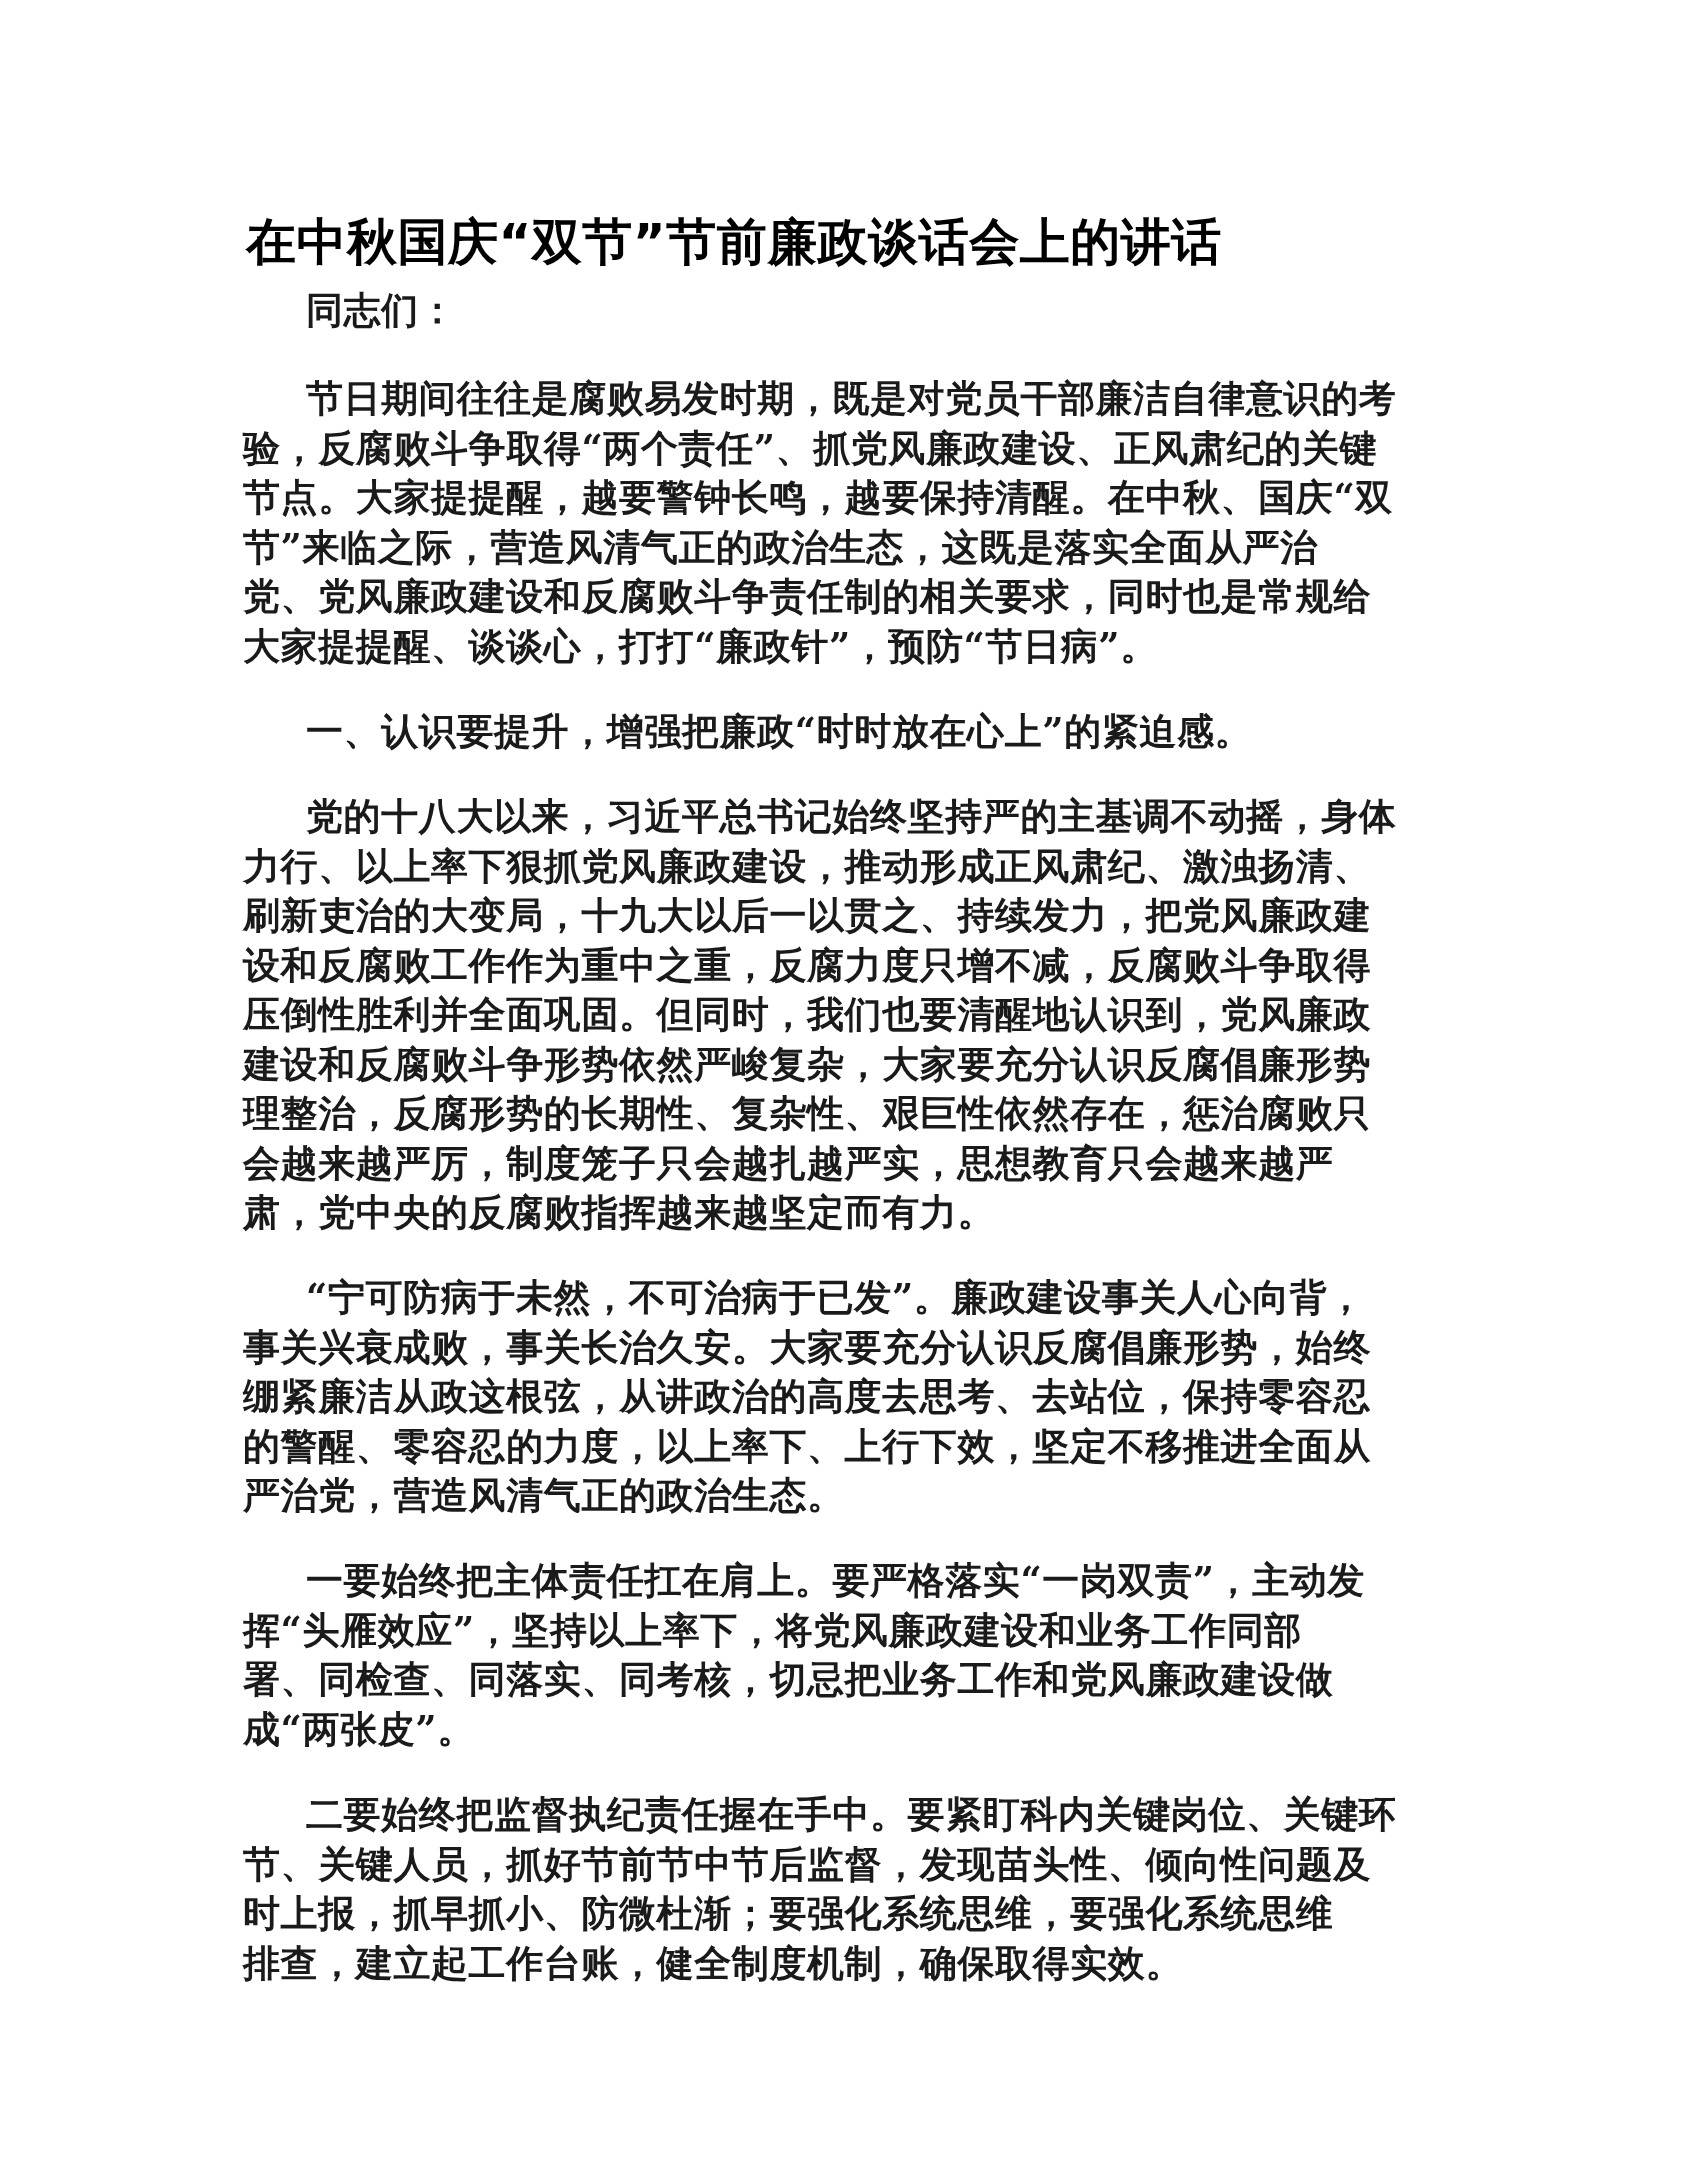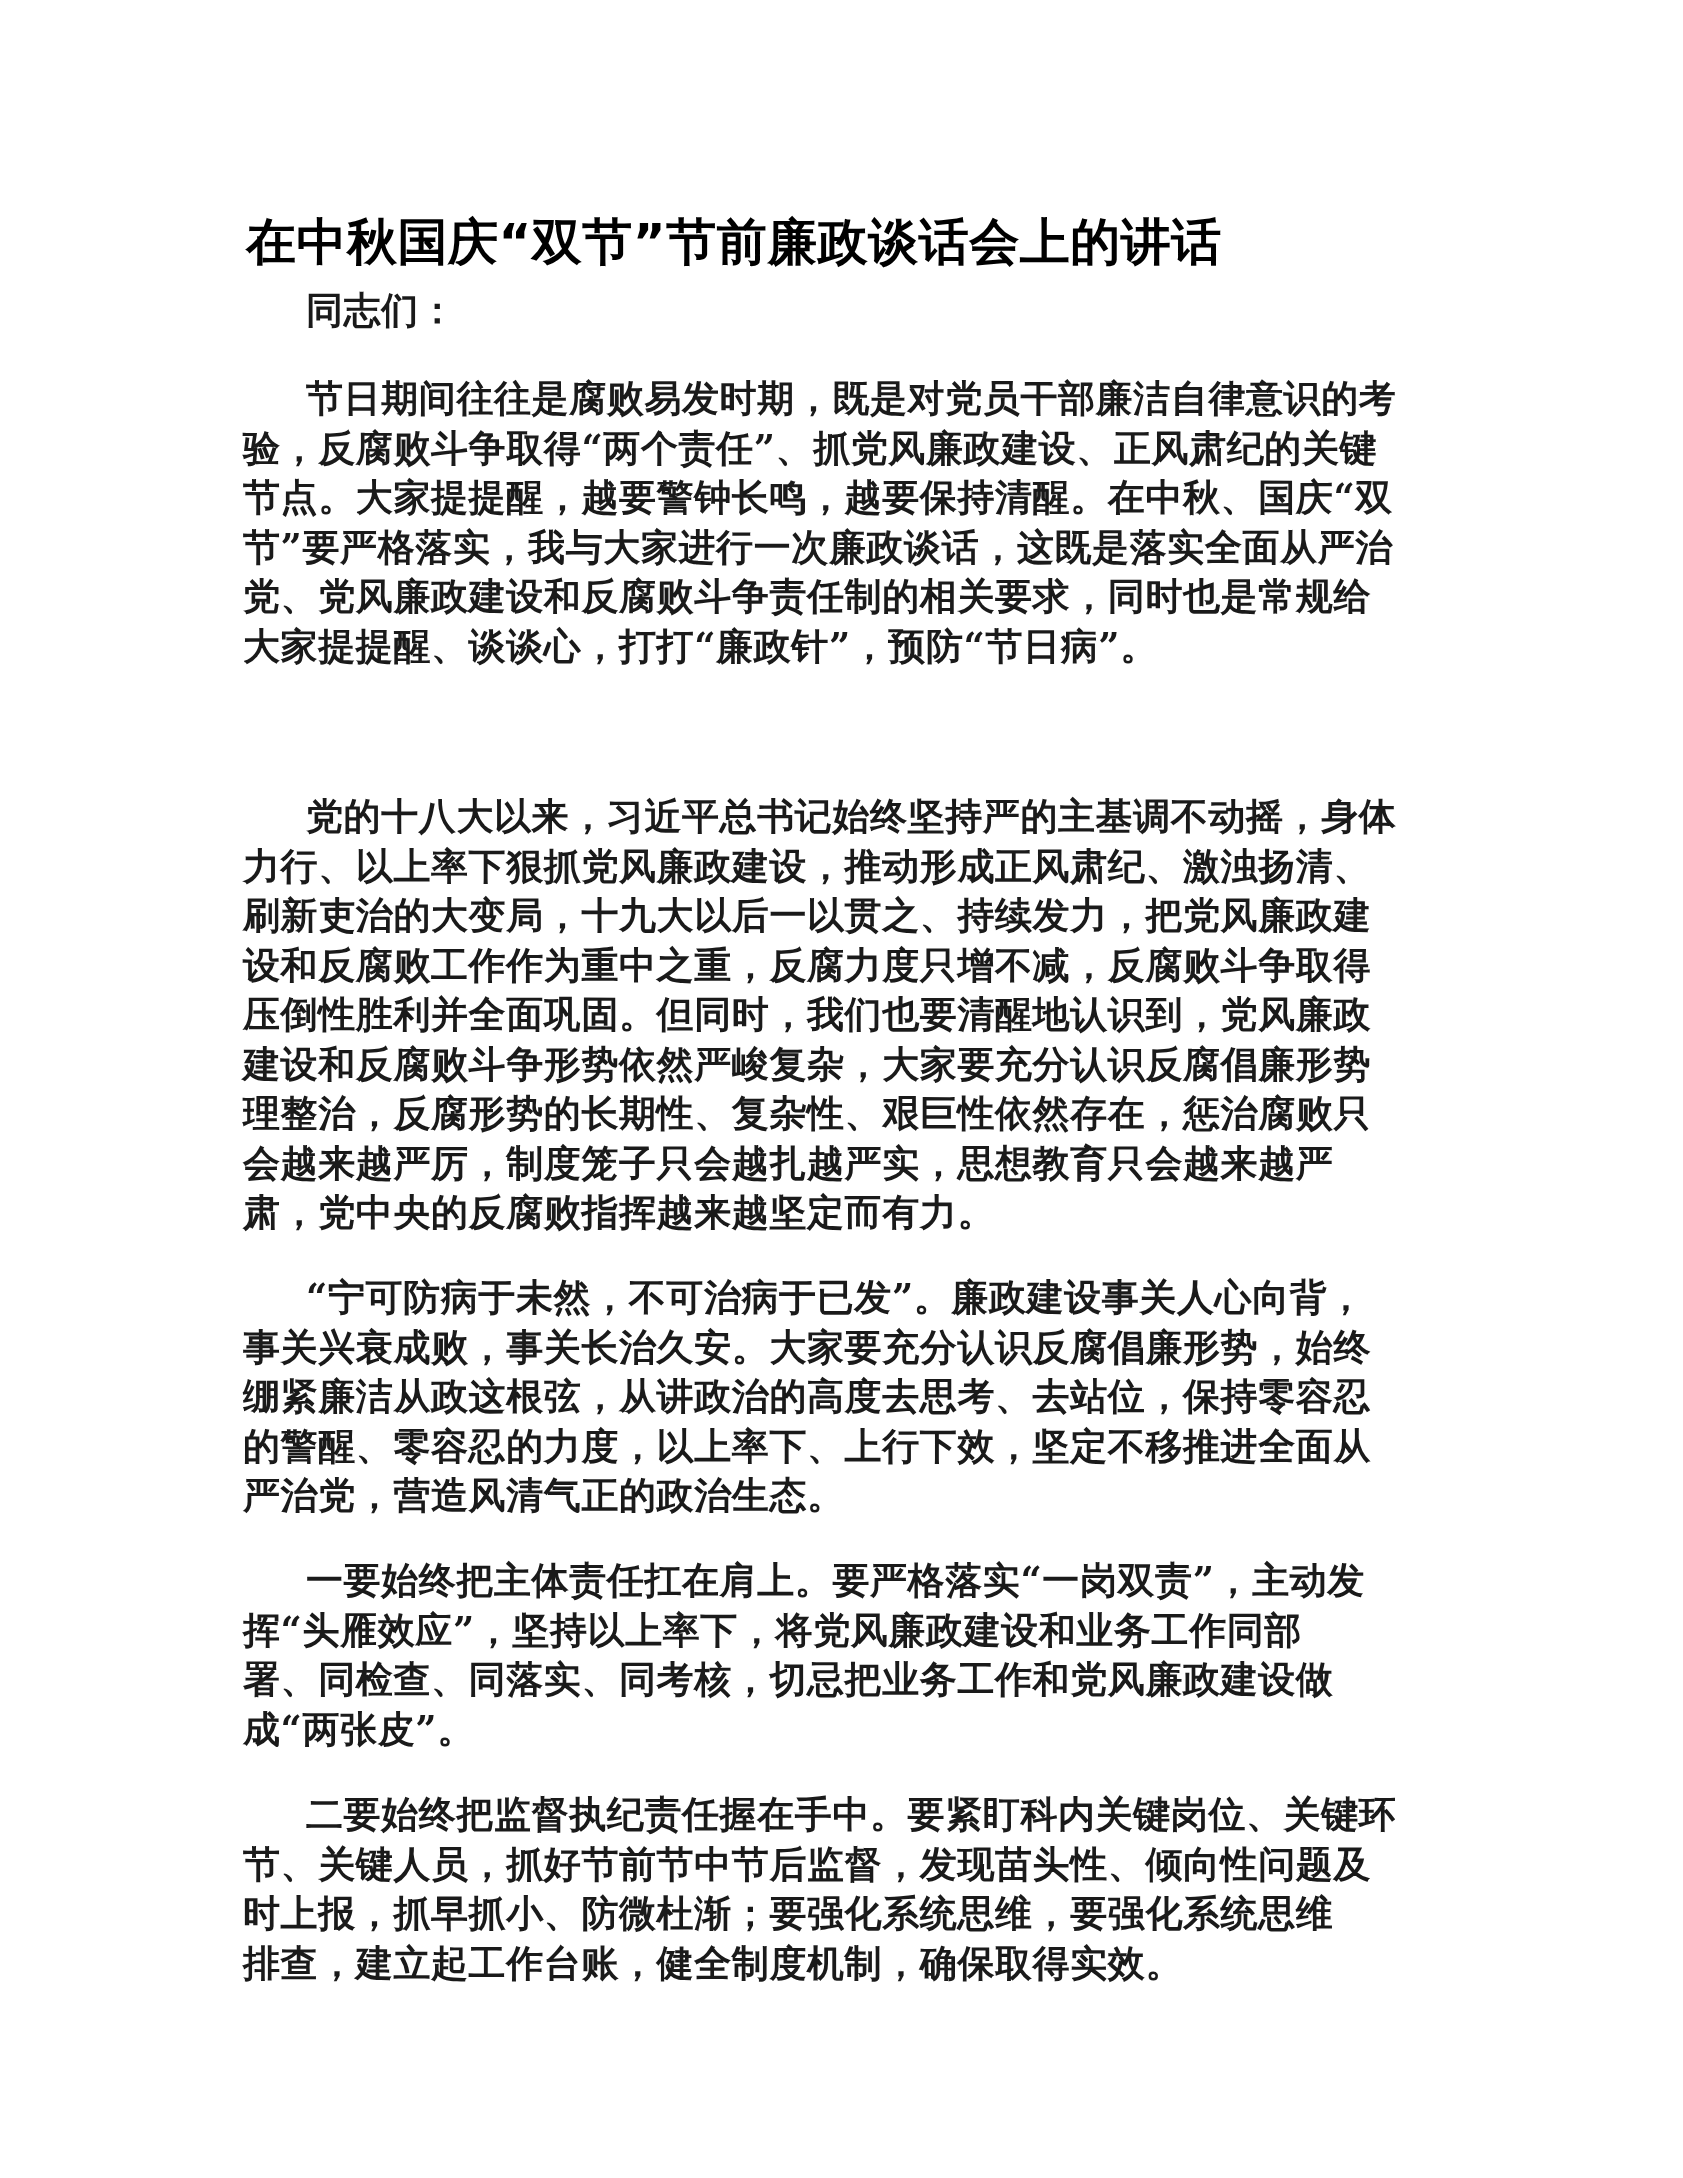--- a/index.html
+++ b/index.html
@@ -17,25 +17,26 @@
 <body>
 
 <div class="page">
   <div class="title">在中秋国庆“双节”节前廉政谈话会上的讲话</div>
   <div class="line indent" style="top:279px">同志们：</div>
 
   <div>
     <div class="line indent" style="top:367px">节日期间往往是腐败易发时期，既是对党员干部廉洁自律意识的考</div>
     <div class="line" style="top:417px">验，反腐败斗争取得“两个责任”、抓党风廉政建设、正风肃纪的关键</div>
     <div class="line" style="top:466px">节点。大家提提醒，越要警钟长鸣，越要保持清醒。在中秋、国庆“双</div>
-    <div class="line" style="top:516px">节”要严格落实，我与大家进行一次廉政谈话，这既是落实全面从严治</div>
+    <div class="line" style="top:516px">节”来临之际，营造风清气正的政治生态，这既是落实全面从严治</div>
     <div class="line" style="top:565px">党、党风廉政建设和反腐败斗争责任制的相关要求，同时也是常规给</div>
     <div class="line" style="top:615px">大家提提醒、谈谈心，打打“廉政针”，预防“节日病”。</div>
   </div>
 
+  <div class="line indent" style="top:700px">一、认识要提升，增强把廉政“时时放在心上”的紧迫感。</div>
 
   <div>
     <div class="line indent" style="top:785px">党的十八大以来，习近平总书记始终坚持严的主基调不动摇，身体</div>
     <div class="line" style="top:835px">力行、以上率下狠抓党风廉政建设，推动形成正风肃纪、激浊扬清、</div>
     <div class="line" style="top:884px">刷新吏治的大变局，十九大以后一以贯之、持续发力，把党风廉政建</div>
     <div class="line" style="top:934px">设和反腐败工作作为重中之重，反腐力度只增不减，反腐败斗争取得</div>
     <div class="line" style="top:983px">压倒性胜利并全面巩固。但同时，我们也要清醒地认识到，党风廉政</div>
     <div class="line" style="top:1033px">建设和反腐败斗争形势依然严峻复杂，大家要充分认识反腐倡廉形势</div>
     <div class="line" style="top:1082px">理整治，反腐形势的长期性、复杂性、艰巨性依然存在，惩治腐败只</div>
     <div class="line" style="top:1132px">会越来越严厉，制度笼子只会越扎越严实，思想教育只会越来越严</div>

